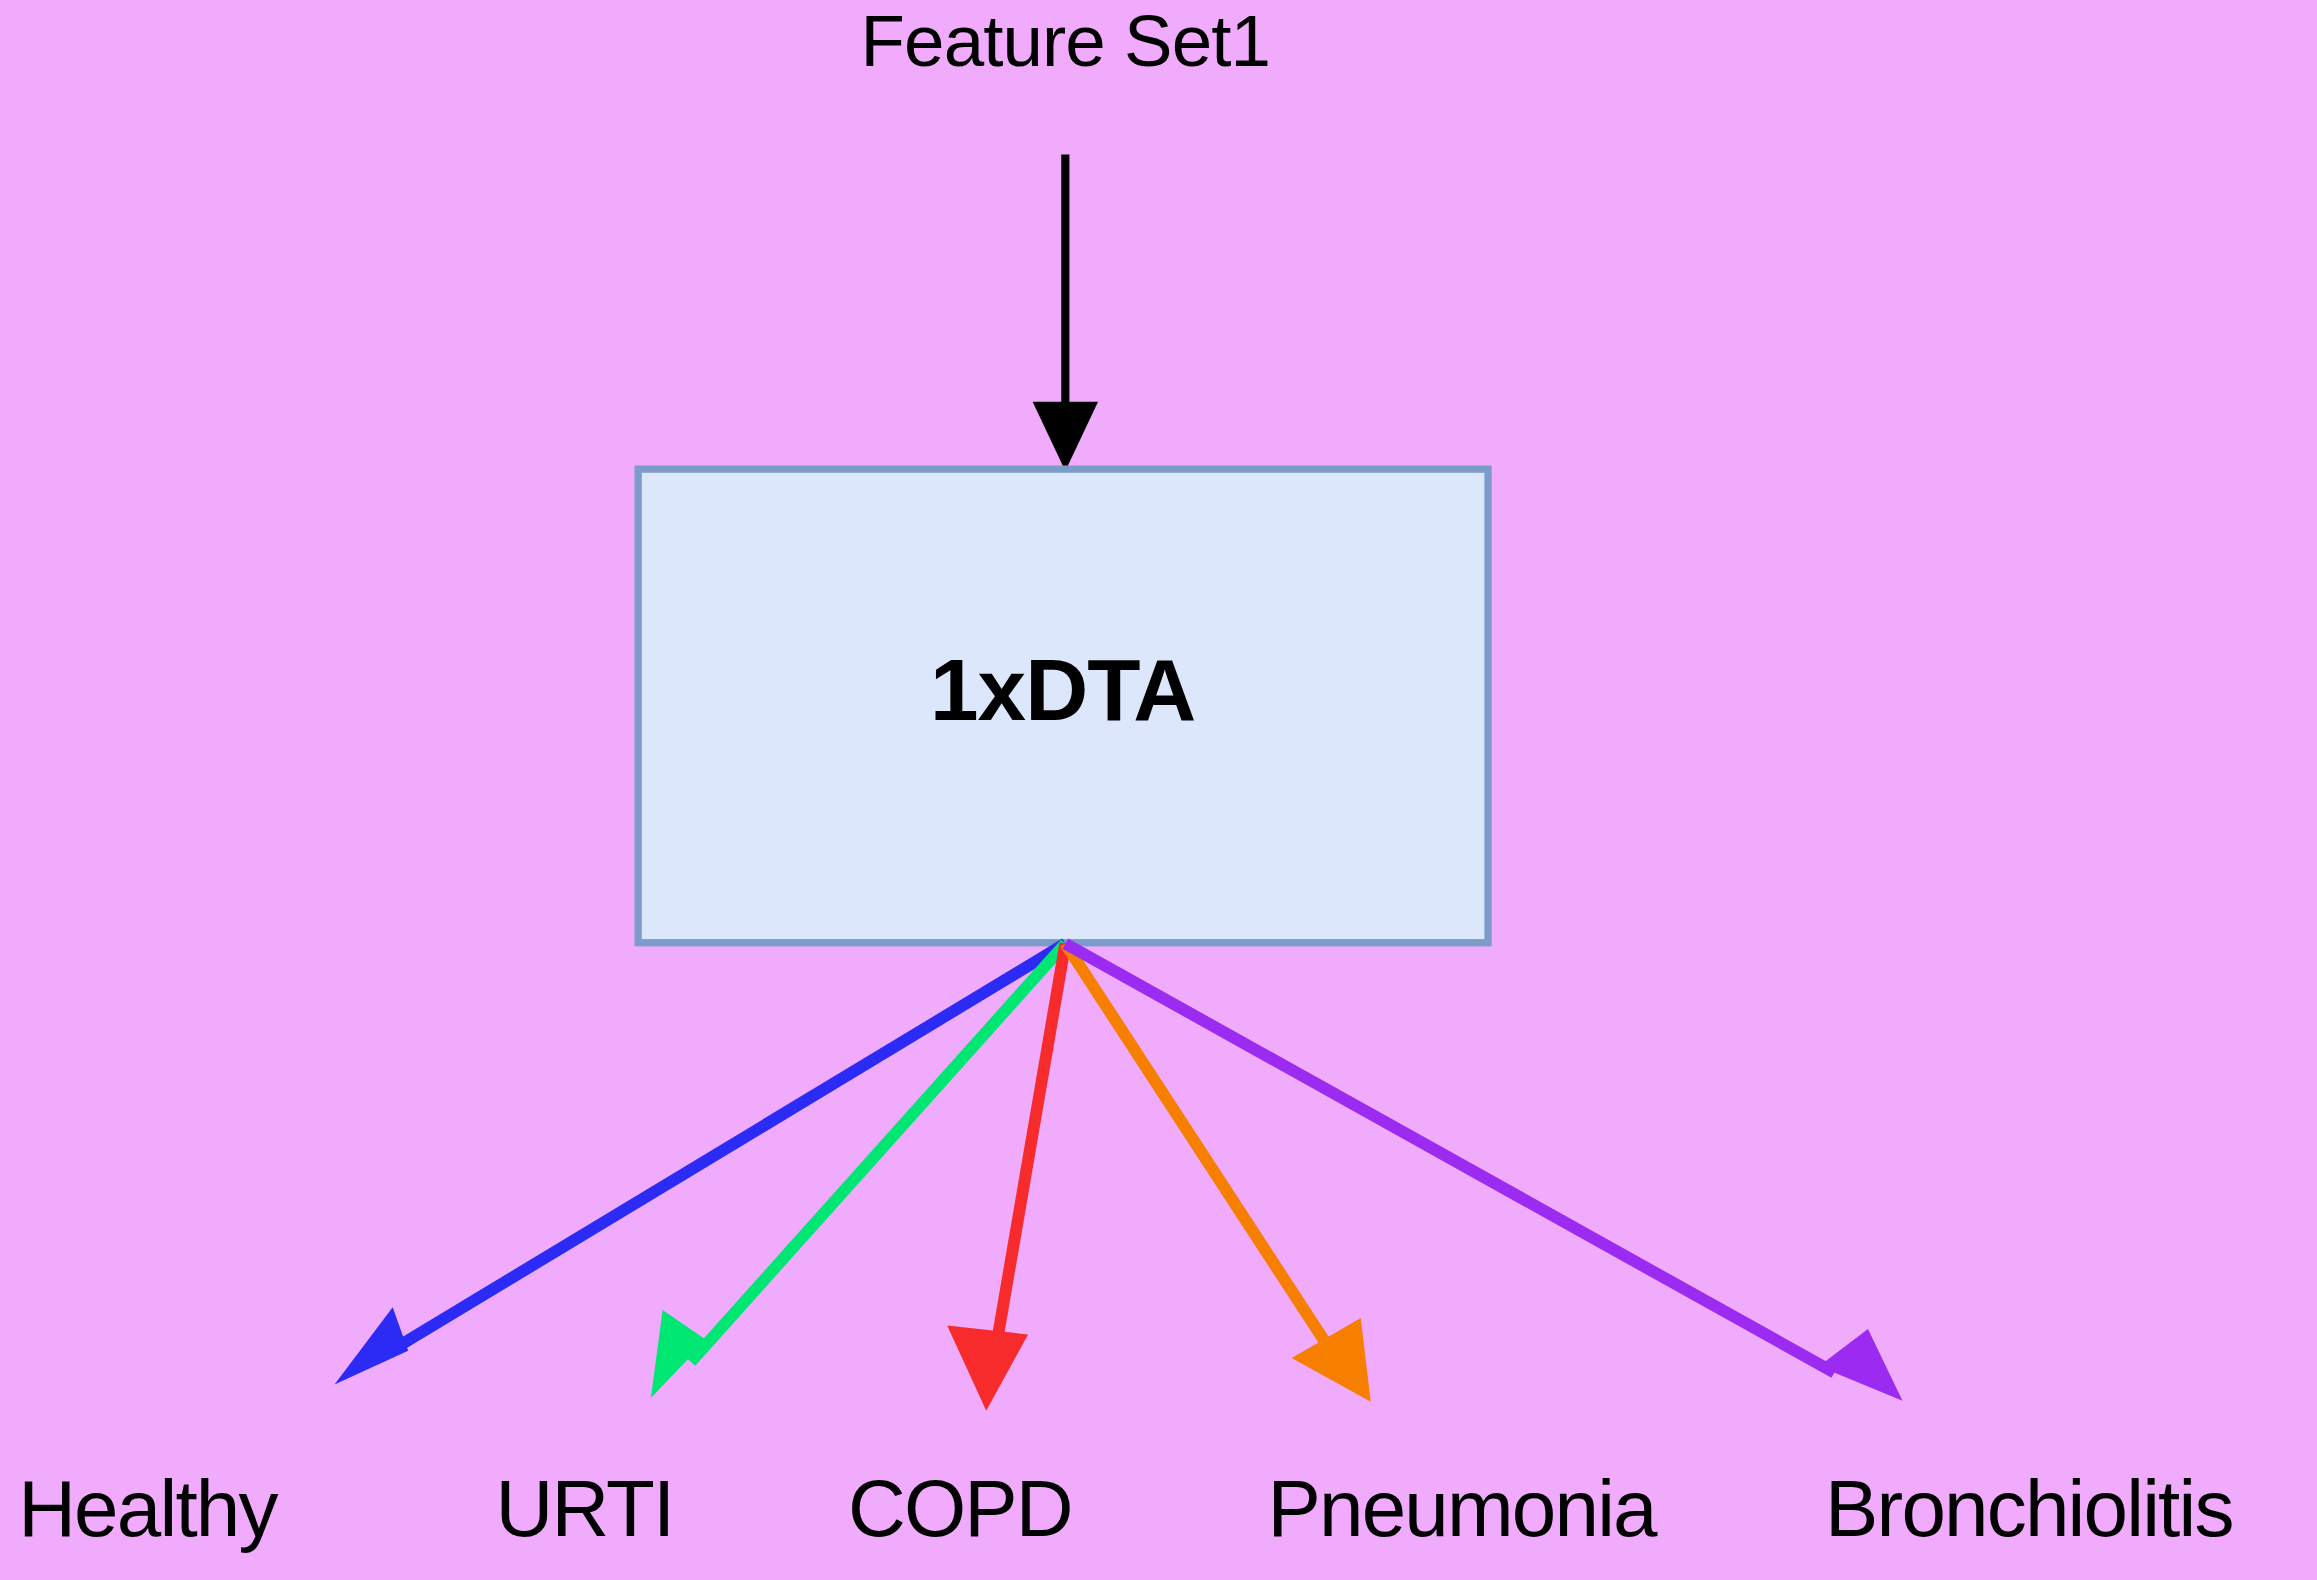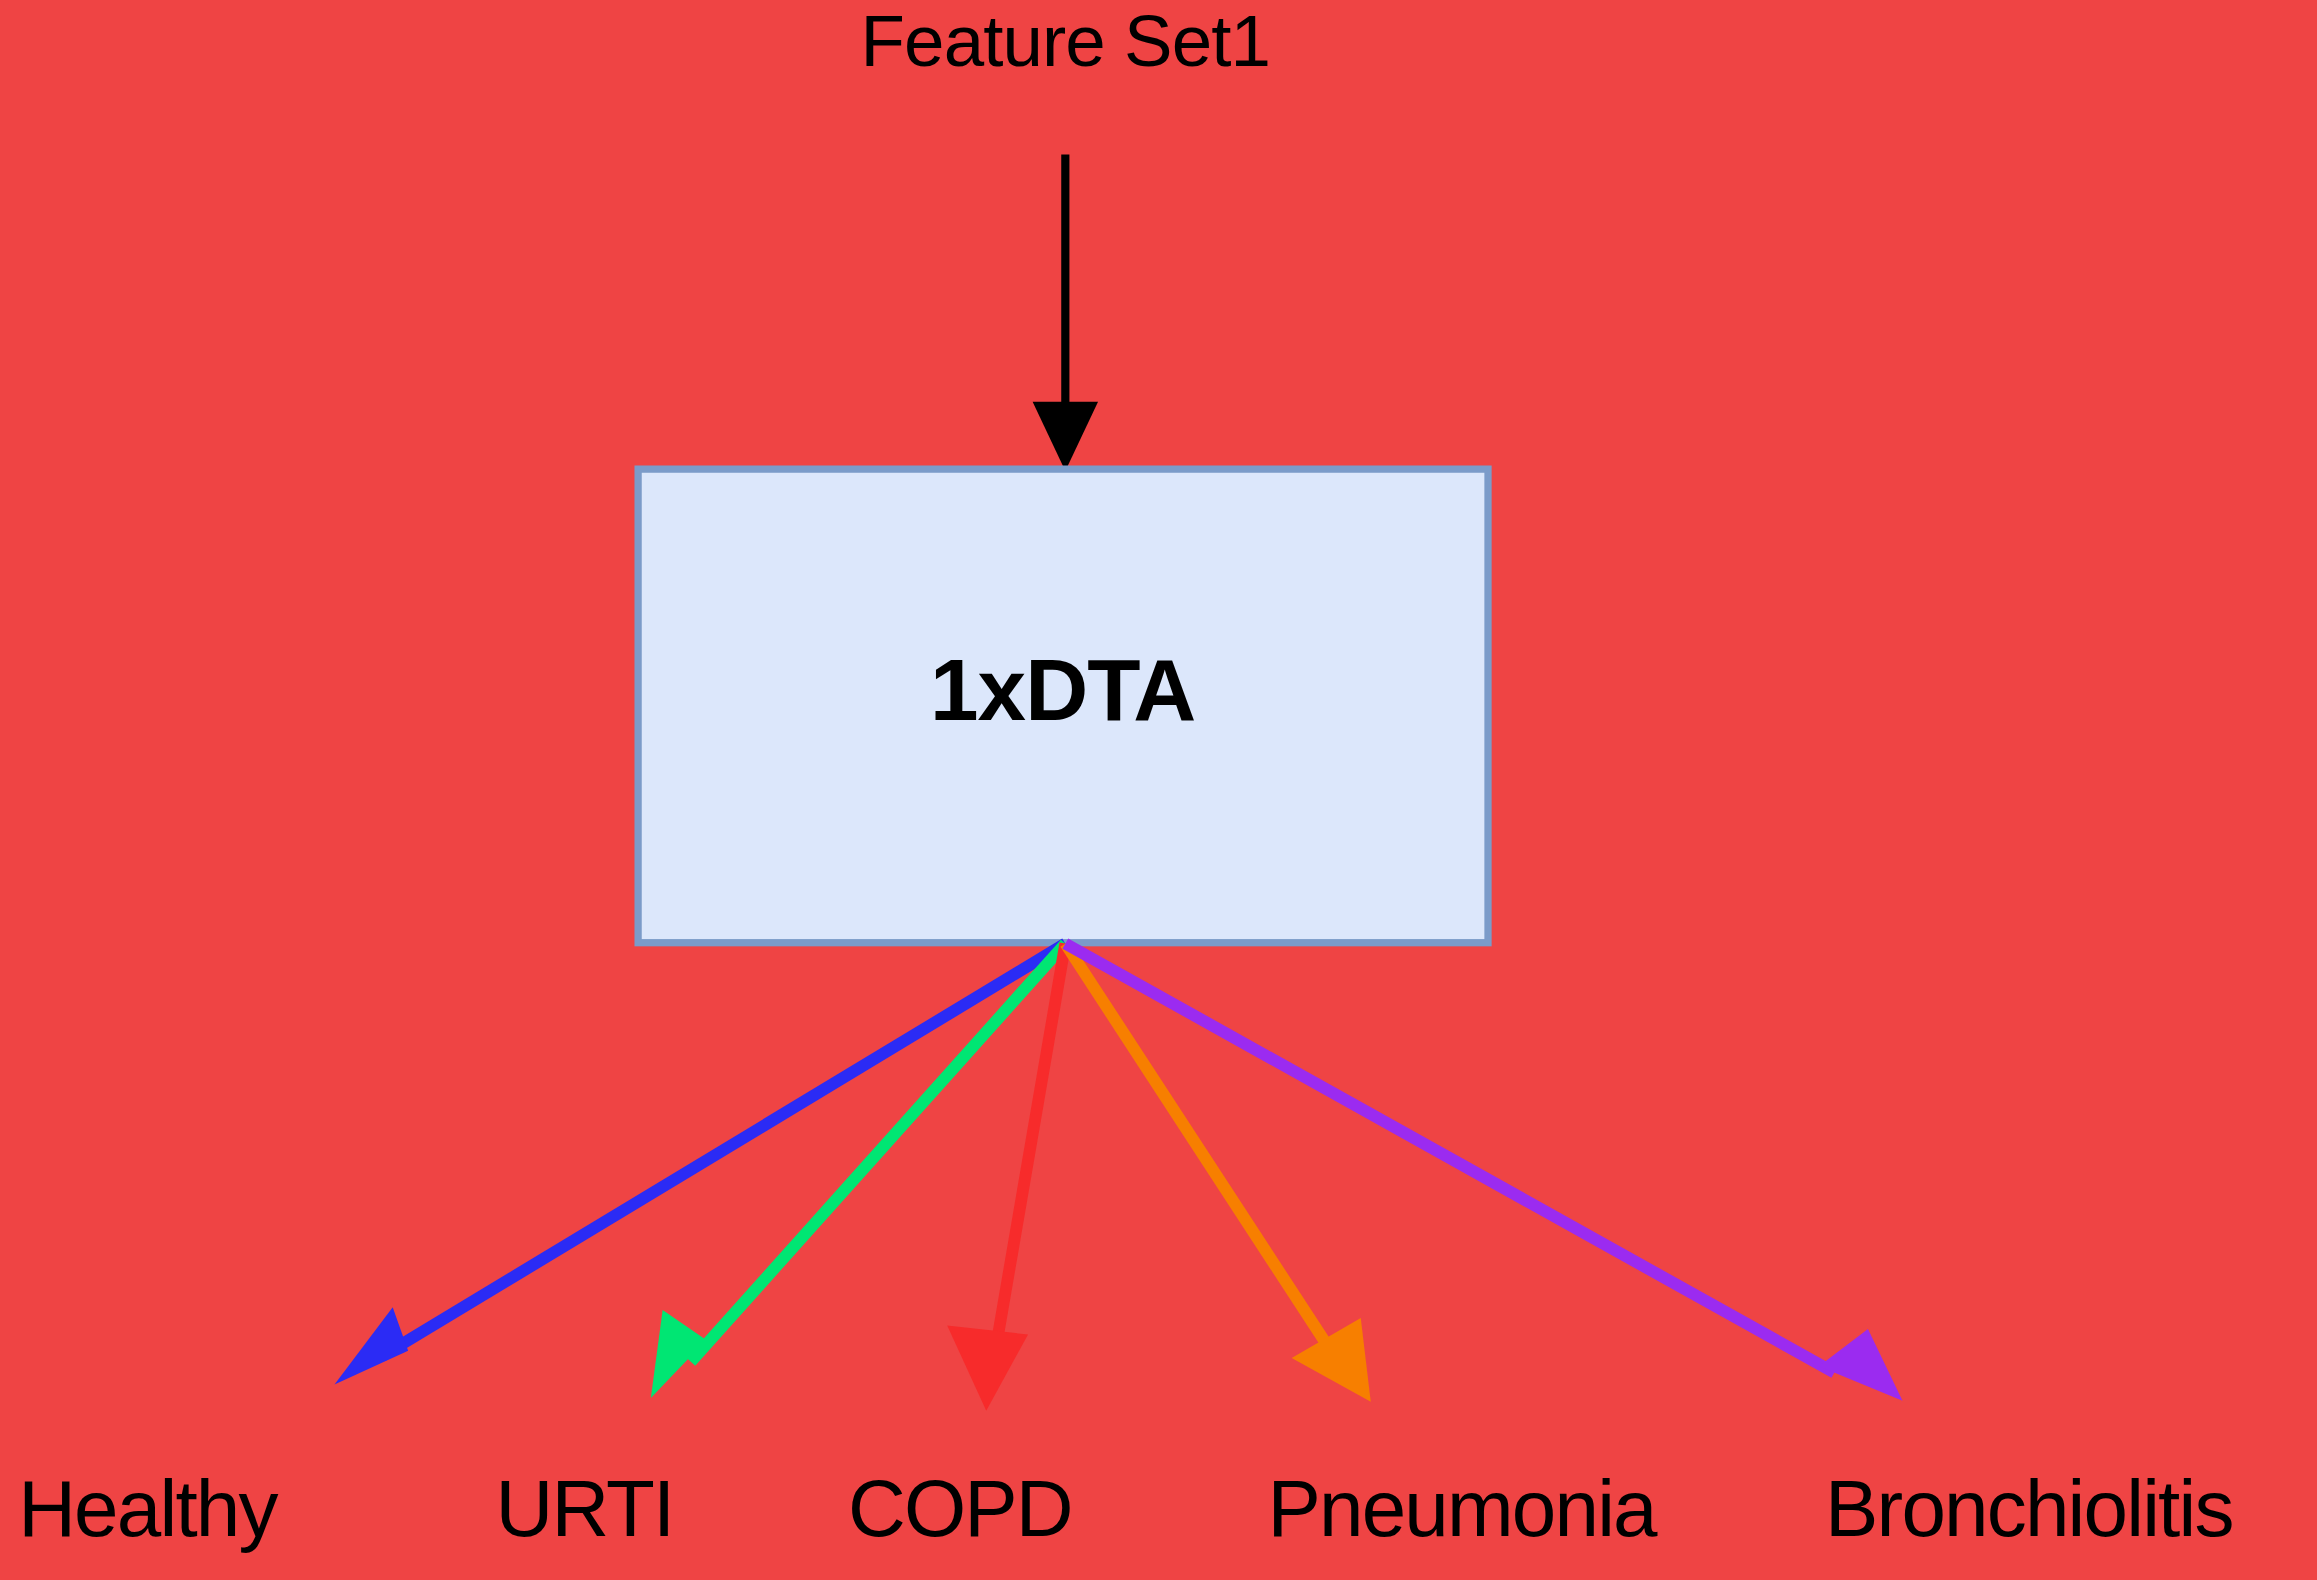--- a/index.html
+++ b/index.html
@@ -8,21 +8,21 @@
     padding: 0;
     background: #ffffff;
   }
   body {
     font-family: "Liberation Sans", sans-serif;
   }
   #diagram-root {
     position: relative;
     width: 2317px;
     height: 1580px;
-    background: #ef4444;
+    background: #f0abfc;
     overflow: hidden;
   }
   #flow-svg {
     position: absolute;
     left: 0;
     top: 0;
     width: 2317px;
     height: 1580px;
     display: block;
   }

